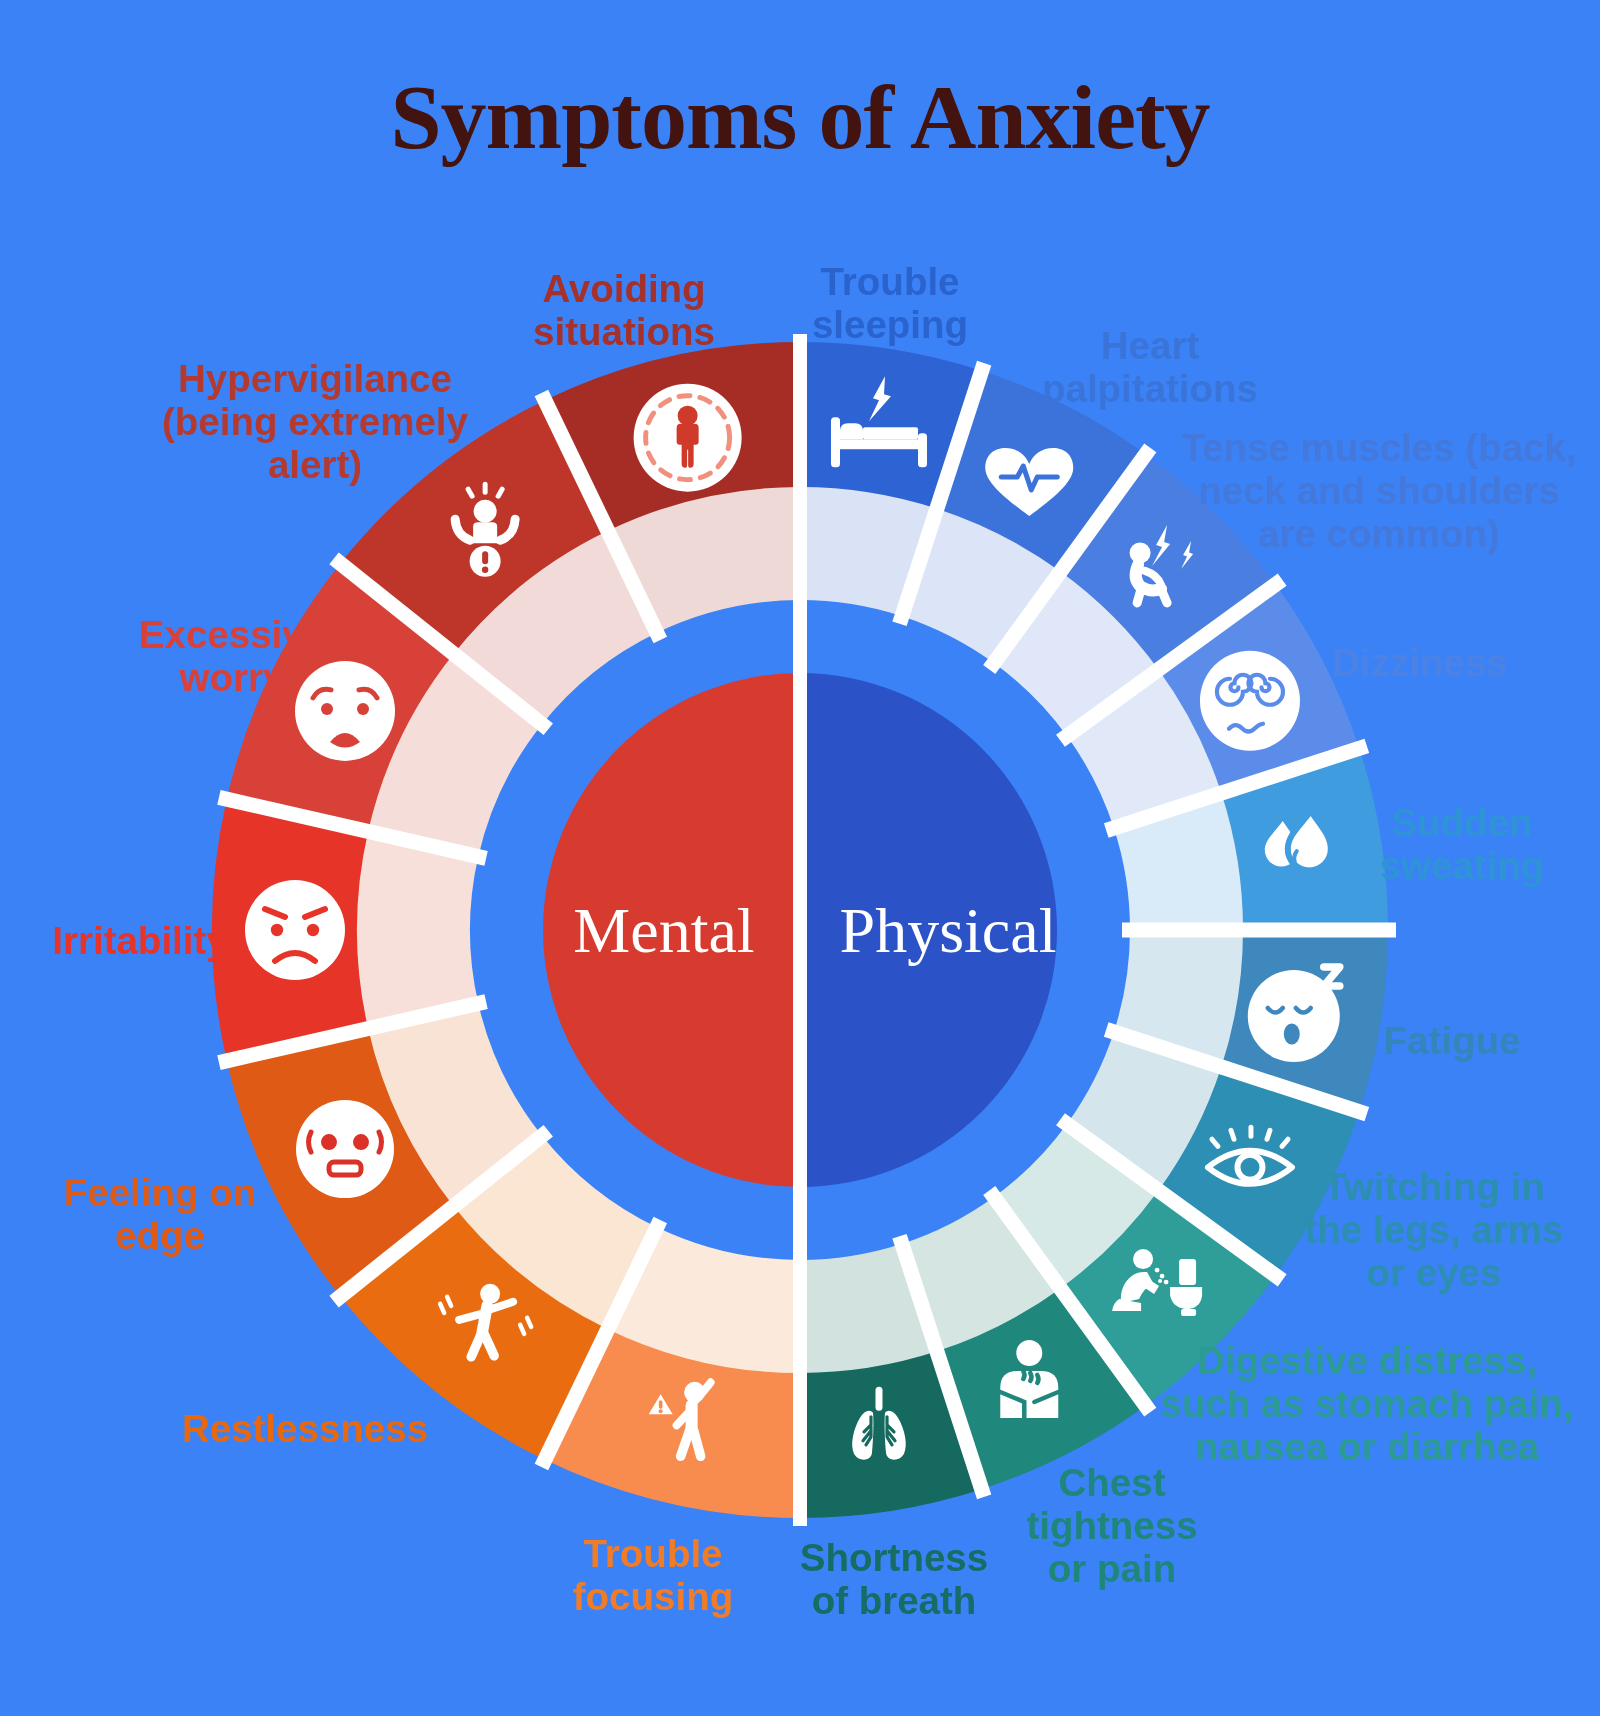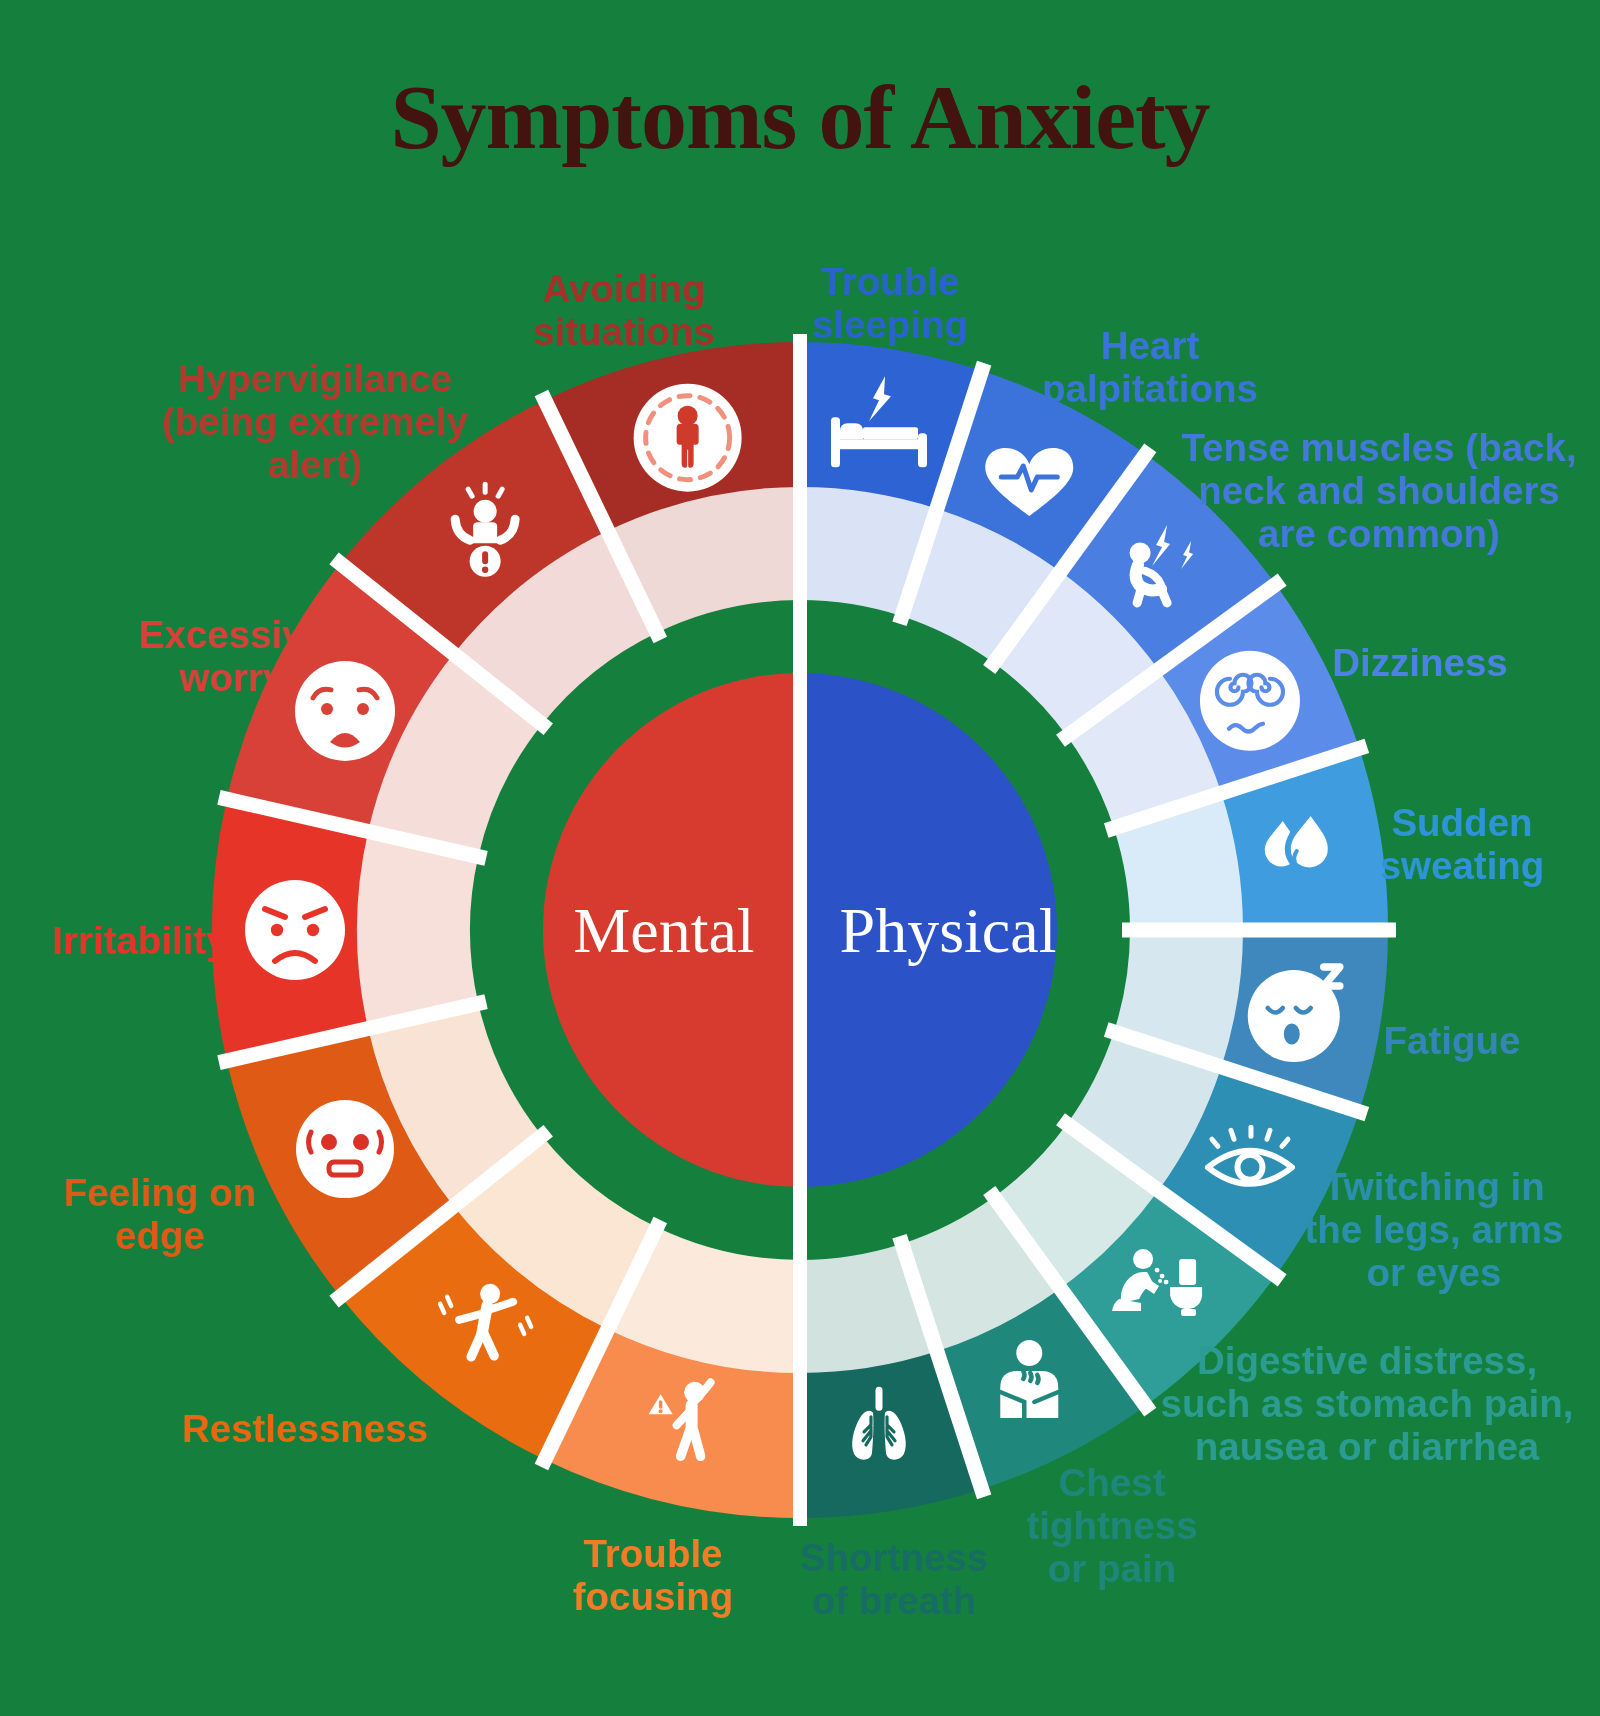--- a/index.html
+++ b/index.html
@@ -1,16 +1,16 @@
 <!DOCTYPE html>
 <html><head>
 <meta charset="utf-8">
 <style>
   html,body{margin:0;padding:0;background:#ffffff;}
-  .stage{width:1600px;height:1716px;position:relative;background:#15803d;overflow:hidden;}
+  .stage{width:1600px;height:1716px;position:relative;background:#3b82f6;overflow:hidden;}
   svg{display:block;}
   text{font-family:"Liberation Sans",sans-serif;}
   .title-text{font-family:"Liberation Serif",serif;font-weight:700;letter-spacing:-1px;}
   .center-text{font-family:"Liberation Serif",serif;font-weight:400;}
   .seg-label{font-weight:600;}
 </style>
 </head>
 <body>
 
 <div class="stage">

